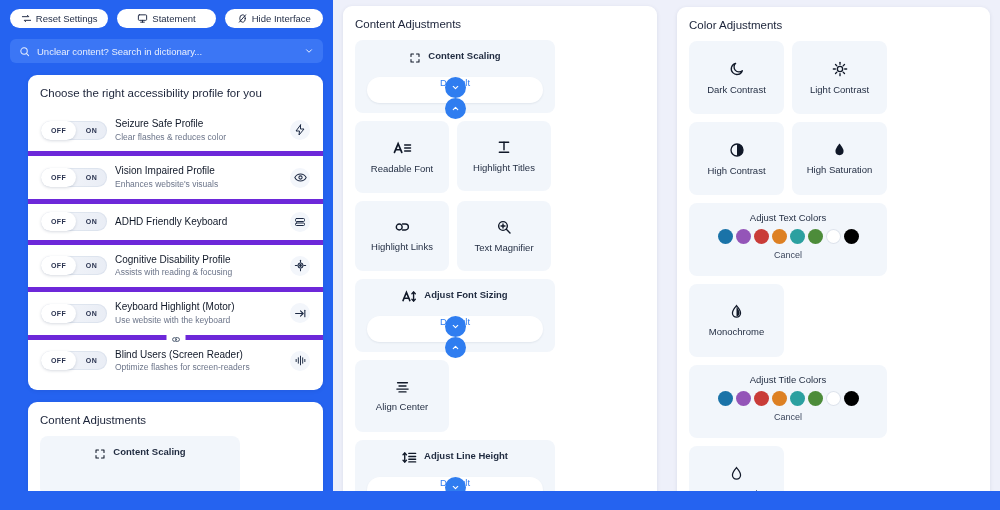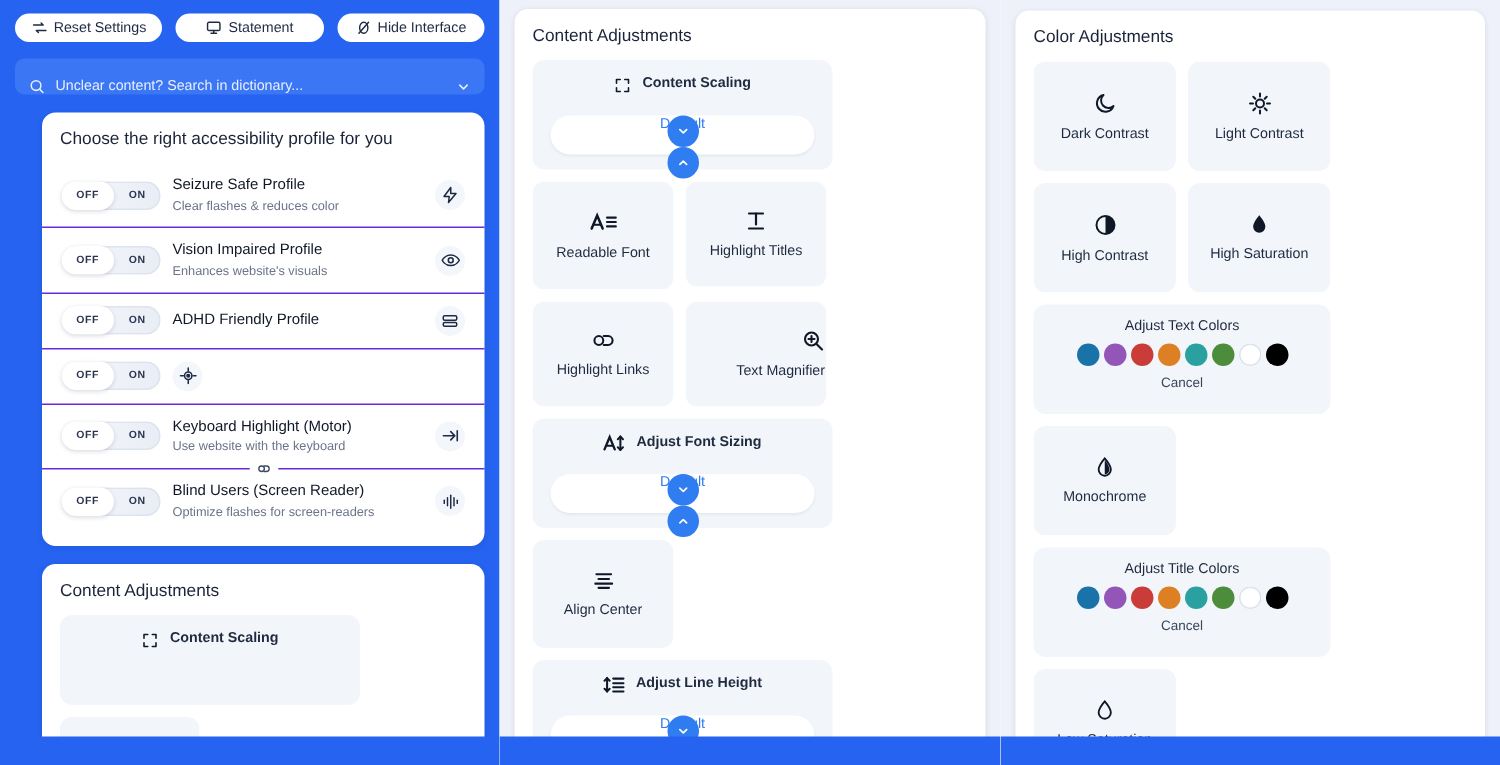--- a/index.html
+++ b/index.html
@@ -35,38 +35,38 @@
   .pill {
     background: #ffffff; color: #1f2a44; border-radius: 20px;
     height: 19px; display: flex; align-items: center; justify-content: center;
     gap: 4px; font-size: 9.5px; font-weight: 500; padding: 0 10px; flex: 1;
     white-space: nowrap;
   }
   .pill svg { flex: none; }
 
   .searchbar {
     margin: 11px 10px 0 10px; height: 24px; border-radius: 6px;
-    background: #3b76f5; display: flex; align-items: flex-end; gap: 7px;
+    background: #3b76f5; display: flex; align-items: center; gap: 7px;
     padding: 0 9px; color: #e8effe; font-size: 9.5px;
   }
   .searchbar .sb-text { flex: 1; }
 
   .card {
     background: #ffffff; border-radius: 9px; margin: 12px 10px 0 28px;
     box-shadow: 0 1px 4px rgba(20,30,70,.09);
   }
   .card-title {
     font-size: 11.5px; color: #1b2339; font-weight: 500;
     padding: 12px 12px 10px 12px;
   }
 
   .profile-list { padding: 0 0 8px 0; }
   .profile-row {
     display: flex; align-items: center; gap: 8px;
-    padding: 8px 13px; border-top: 1px solid #6d28d9;
+    padding: 8px 13px; border-top: 5px solid #6d28d9;
     position: relative;
   }
   .profile-row:first-child { border-top: none; }
   .toggle {
     width: 66px; height: 19px; border-radius: 11px;
     background: linear-gradient(90deg,#f6f8fc 0%, #e9edf5 100%);
     display: flex; align-items: center; flex: none; position: relative;
     box-shadow: inset 0 0 0 1px rgba(210,218,232,.55);
   }
   .toggle .knob {
@@ -235,34 +235,38 @@
                 </svg>
             </div>
           </div>
 
           <div class="profile-row">
             <div class="toggle">
               <div class="knob">OFF</div>
               <div class="onlab">ON</div>
             </div>
             <div class="p-text">
-              <div class="p-name">ADHD Friendly Profile</div>
+              <div class="p-name">ADHD Friendly Keyboard</div>
             </div>
             <div class="p-icon">
               <svg width="12" height="12" viewBox="0 0 24 24" fill="none" stroke="#1d2a44" stroke-width="2" stroke-linecap="round" stroke-linejoin="round">
                   <rect x="3" y="5" width="18" height="6" rx="2"></rect>
                   <rect x="3" y="14" width="18" height="5" rx="2"></rect>
                 </svg>
             </div>
           </div>
 
           <div class="profile-row">
             <div class="toggle">
               <div class="knob">OFF</div>
               <div class="onlab">ON</div>
+            </div>
+            <div class="p-text">
+              <div class="p-name">Cognitive Disability Profile</div>
+              <div class="p-desc">Assists with reading &amp; focusing</div>
             </div>
             <div class="p-icon">
               <svg width="13" height="13" viewBox="0 0 24 24" fill="none" stroke="#1d2a44" stroke-width="1.9" stroke-linecap="round">
                   <circle cx="12" cy="12" r="4.5"></circle>
                   <circle cx="12" cy="12" r="1.6" fill="#1d2a44"></circle>
                   <line x1="12" y1="2.5" x2="12" y2="6"></line>
                   <line x1="12" y1="18" x2="12" y2="21.5"></line>
                   <line x1="2.5" y1="12" x2="6" y2="12"></line>
                   <line x1="18" y1="12" x2="21.5" y2="12"></line>
                 </svg>
@@ -410,21 +414,21 @@
           <div class="tile" style="width:94px;height:70px;">
             <span class="t-ico">
               <svg width="17" height="14" viewBox="0 0 26 18" fill="none" stroke="#101828" stroke-width="2.1" stroke-linecap="round">
                   <circle cx="8" cy="9" r="4.5"></circle>
                   <path d="M13 4.5h4.5a4.5 4.5 0 0 1 0 9H13"></path>
                 </svg>
             </span>
             <span class="t-label">Highlight Links</span>
           </div>
 
-          <div class="tile" style="width:94px;height:70px;align-items:flex-end;">
+          <div class="tile" style="width:94px;height:70px;">
             <span class="t-ico">
               <svg width="16" height="16" viewBox="0 0 24 24" fill="none" stroke="#101828" stroke-width="2.1" stroke-linecap="round">
                   <circle cx="10.5" cy="10.5" r="6.5"></circle>
                   <line x1="15.5" y1="15.5" x2="21" y2="21"></line>
                   <line x1="10.5" y1="7.5" x2="10.5" y2="13.5"></line>
                   <line x1="7.5" y1="10.5" x2="13.5" y2="10.5"></line>
                 </svg>
             </span>
             <span class="t-label">Text Magnifier</span>
           </div>

